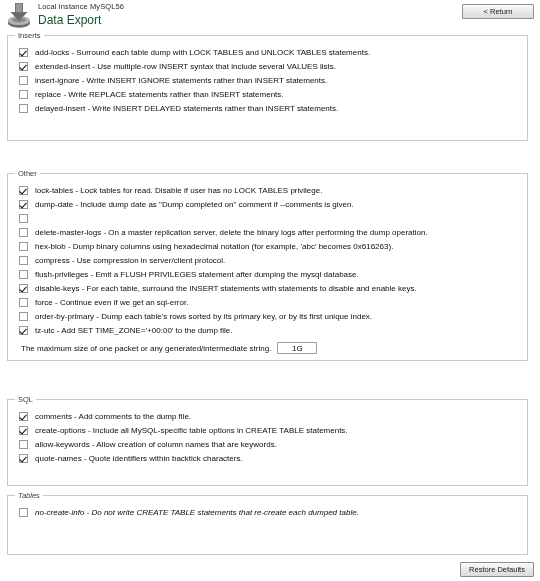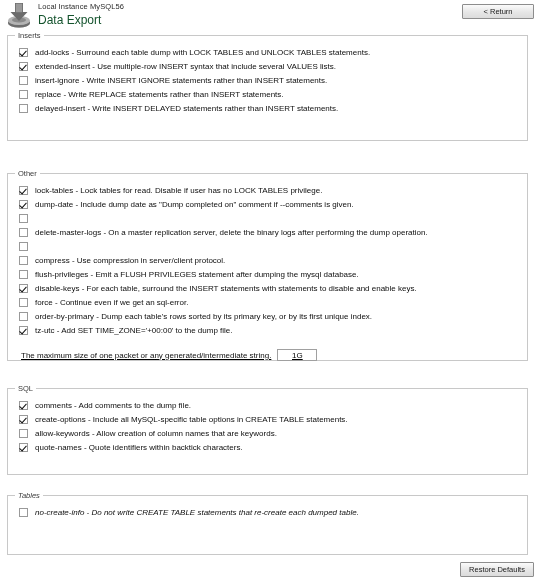--- a/index.html
+++ b/index.html
@@ -124,22 +124,21 @@
     white-space: nowrap;
     cursor: default;
   }
 
   
   #packet-row {
     display: flex;
     align-items: center;
     height: 16px;
     padding-left: 13px;
-    margin-top: 10px;
-    text-decoration: underline;
+    margin-top: 3px;
   }
   #packet-label {
     font-size: 8px;
     color: #0d0d0d;
     margin-right: 6px;
     white-space: nowrap;
   }
   #packet-input {
     width: 40px;
     height: 12px;
@@ -231,20 +230,21 @@
         </div>
         <div class="option-row">
           <span class="cbox"></span>
         </div>
         <div class="option-row">
           <span class="cbox"></span>
           <span class="option-label">delete-master-logs - On a master replication server, delete the binary logs after performing the dump operation.</span>
         </div>
         <div class="option-row">
           <span class="cbox"></span>
+          <span class="option-label">hex-blob - Dump binary columns using hexadecimal notation (for example, 'abc' becomes 0x616263).</span>
         </div>
         <div class="option-row">
           <span class="cbox"></span>
           <span class="option-label">compress - Use compression in server/client protocol.</span>
         </div>
         <div class="option-row">
           <span class="cbox"></span>
           <span class="option-label">flush-privileges - Emit a FLUSH PRIVILEGES statement after dumping the mysql database.</span>
         </div>
         <div class="option-row">
@@ -262,21 +262,21 @@
         <div class="option-row">
           <span class="cbox checked"></span>
           <span class="option-label">tz-utc - Add SET TIME_ZONE='+00:00' to the dump file.</span>
         </div>
         <div id="packet-row">
           <span id="packet-label">The maximum size of one packet or any generated/intermediate string.</span>
           <input id="packet-input" type="text" value="1G" style="">
         </div>
       </div>
     </div>
-    <div class="groupbox" style="top: 388px; height: 87px;">
+    <div class="groupbox" style="top: 399px; height: 87px;">
       <div class="group-legend">SQL</div>
       <div class="group-body">
         <div class="option-row">
           <span class="cbox checked"></span>
           <span class="option-label">comments - Add comments to the dump file.</span>
         </div>
         <div class="option-row">
           <span class="cbox checked"></span>
           <span class="option-label">create-options - Include all MySQL-specific table options in CREATE TABLE statements.</span>
         </div>

